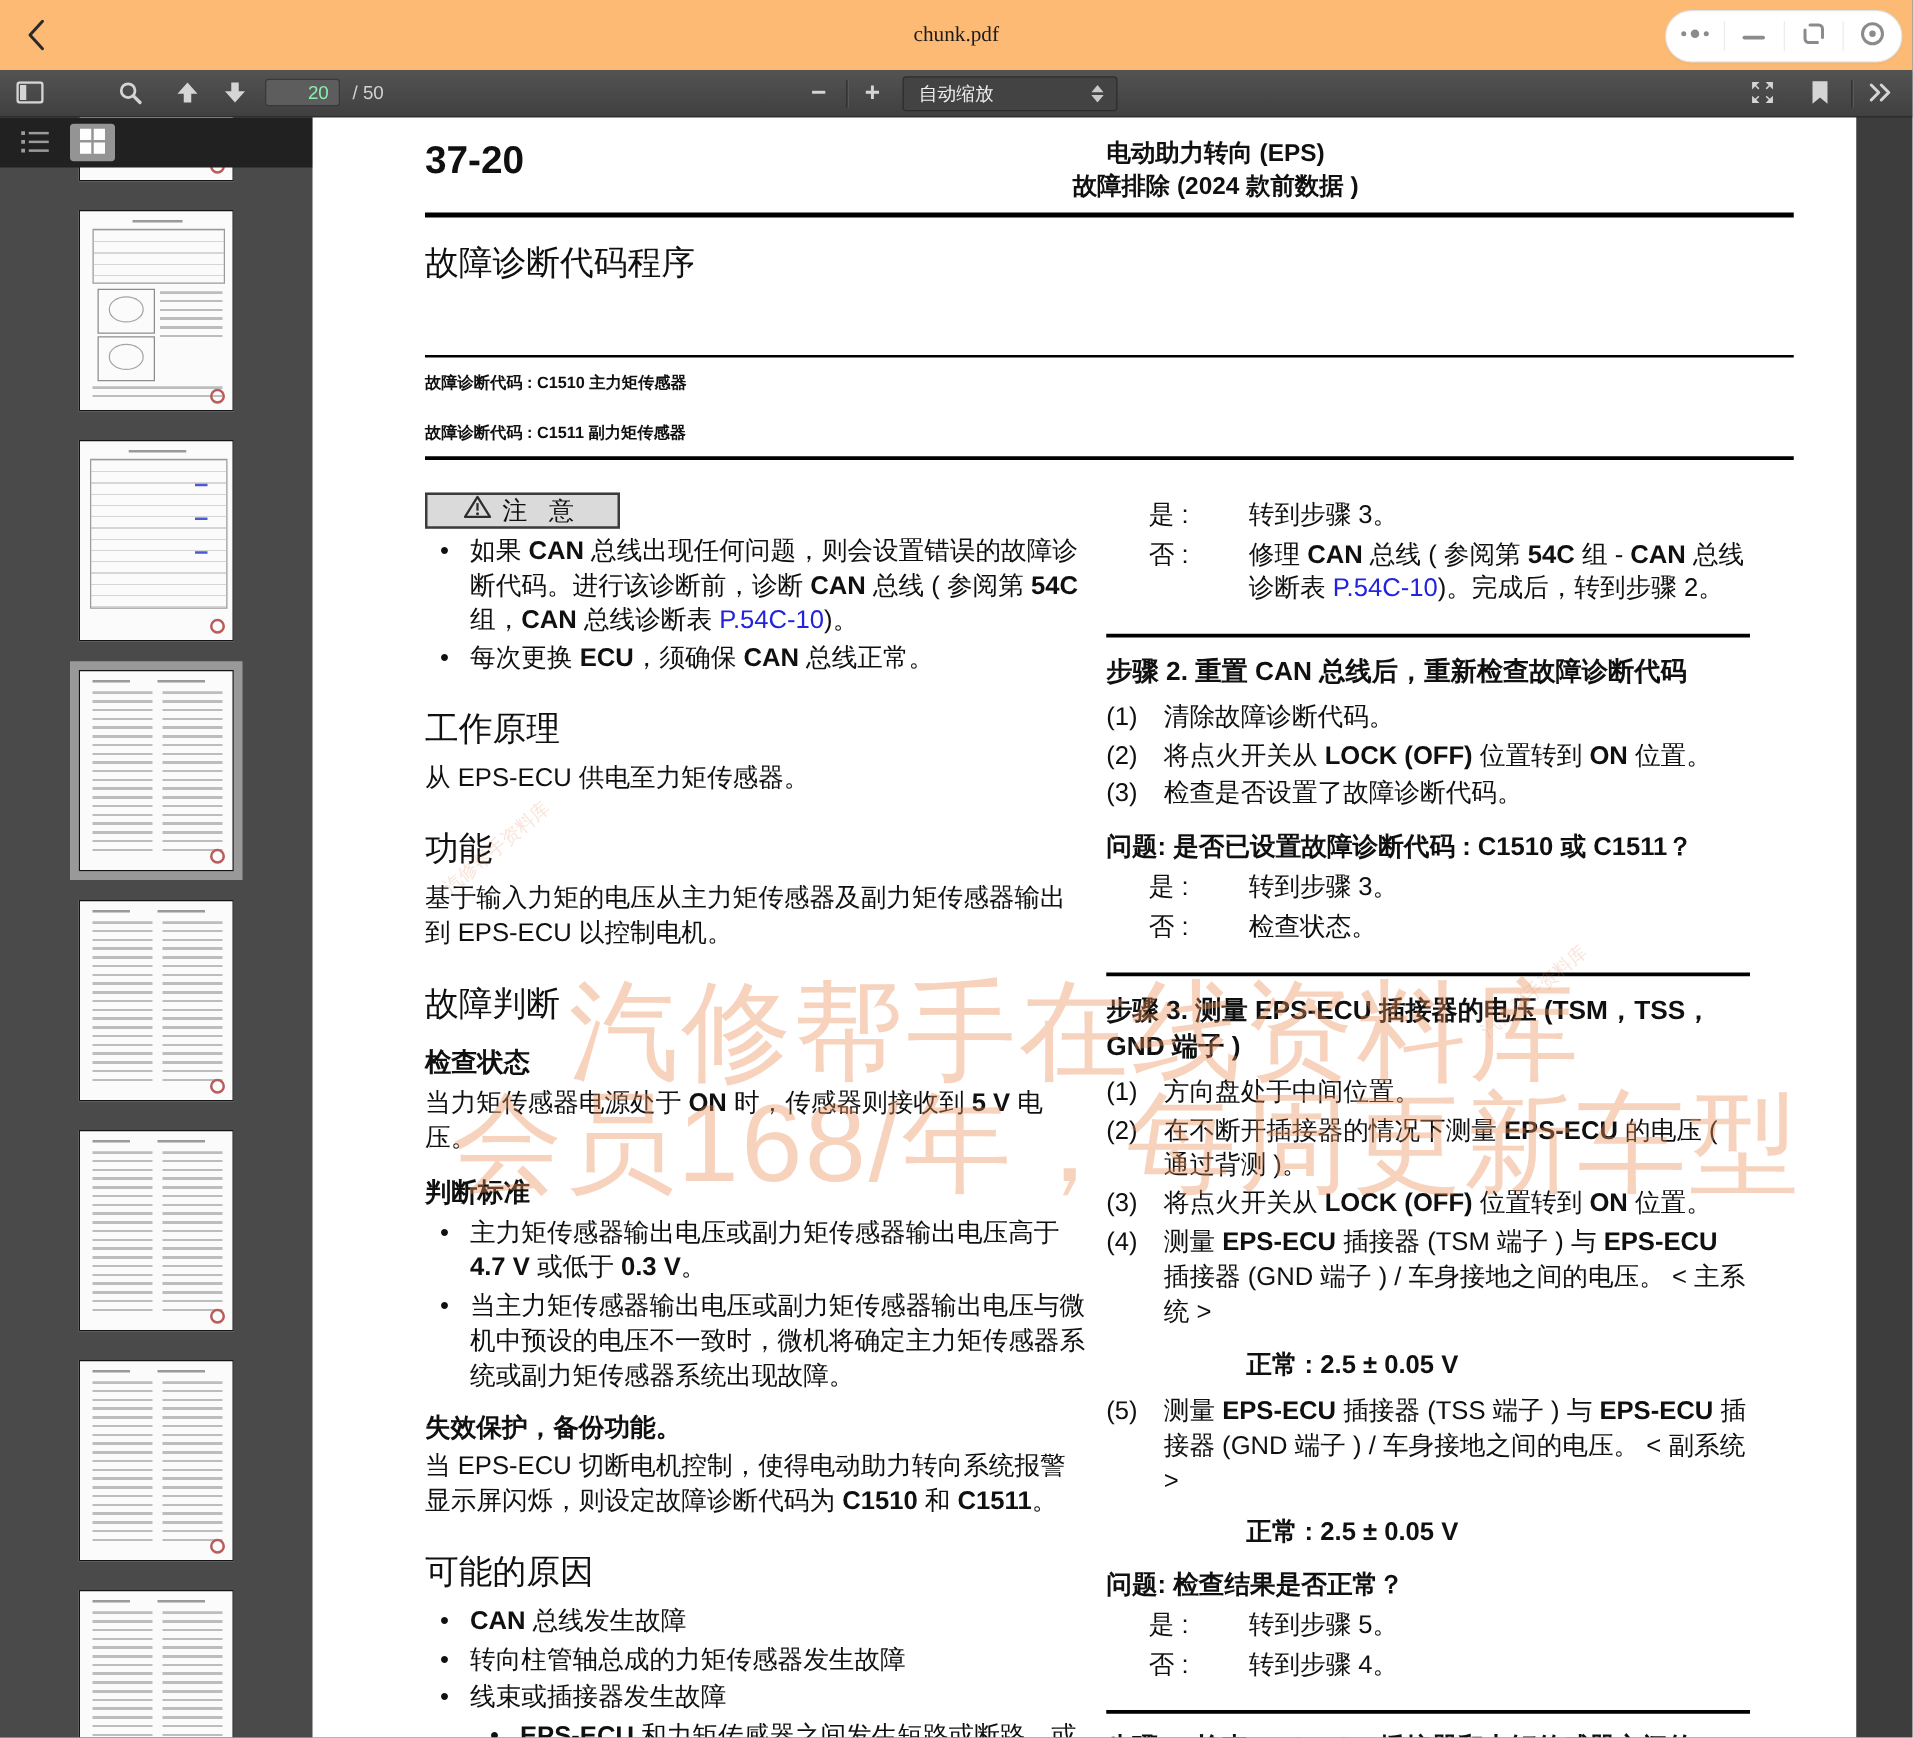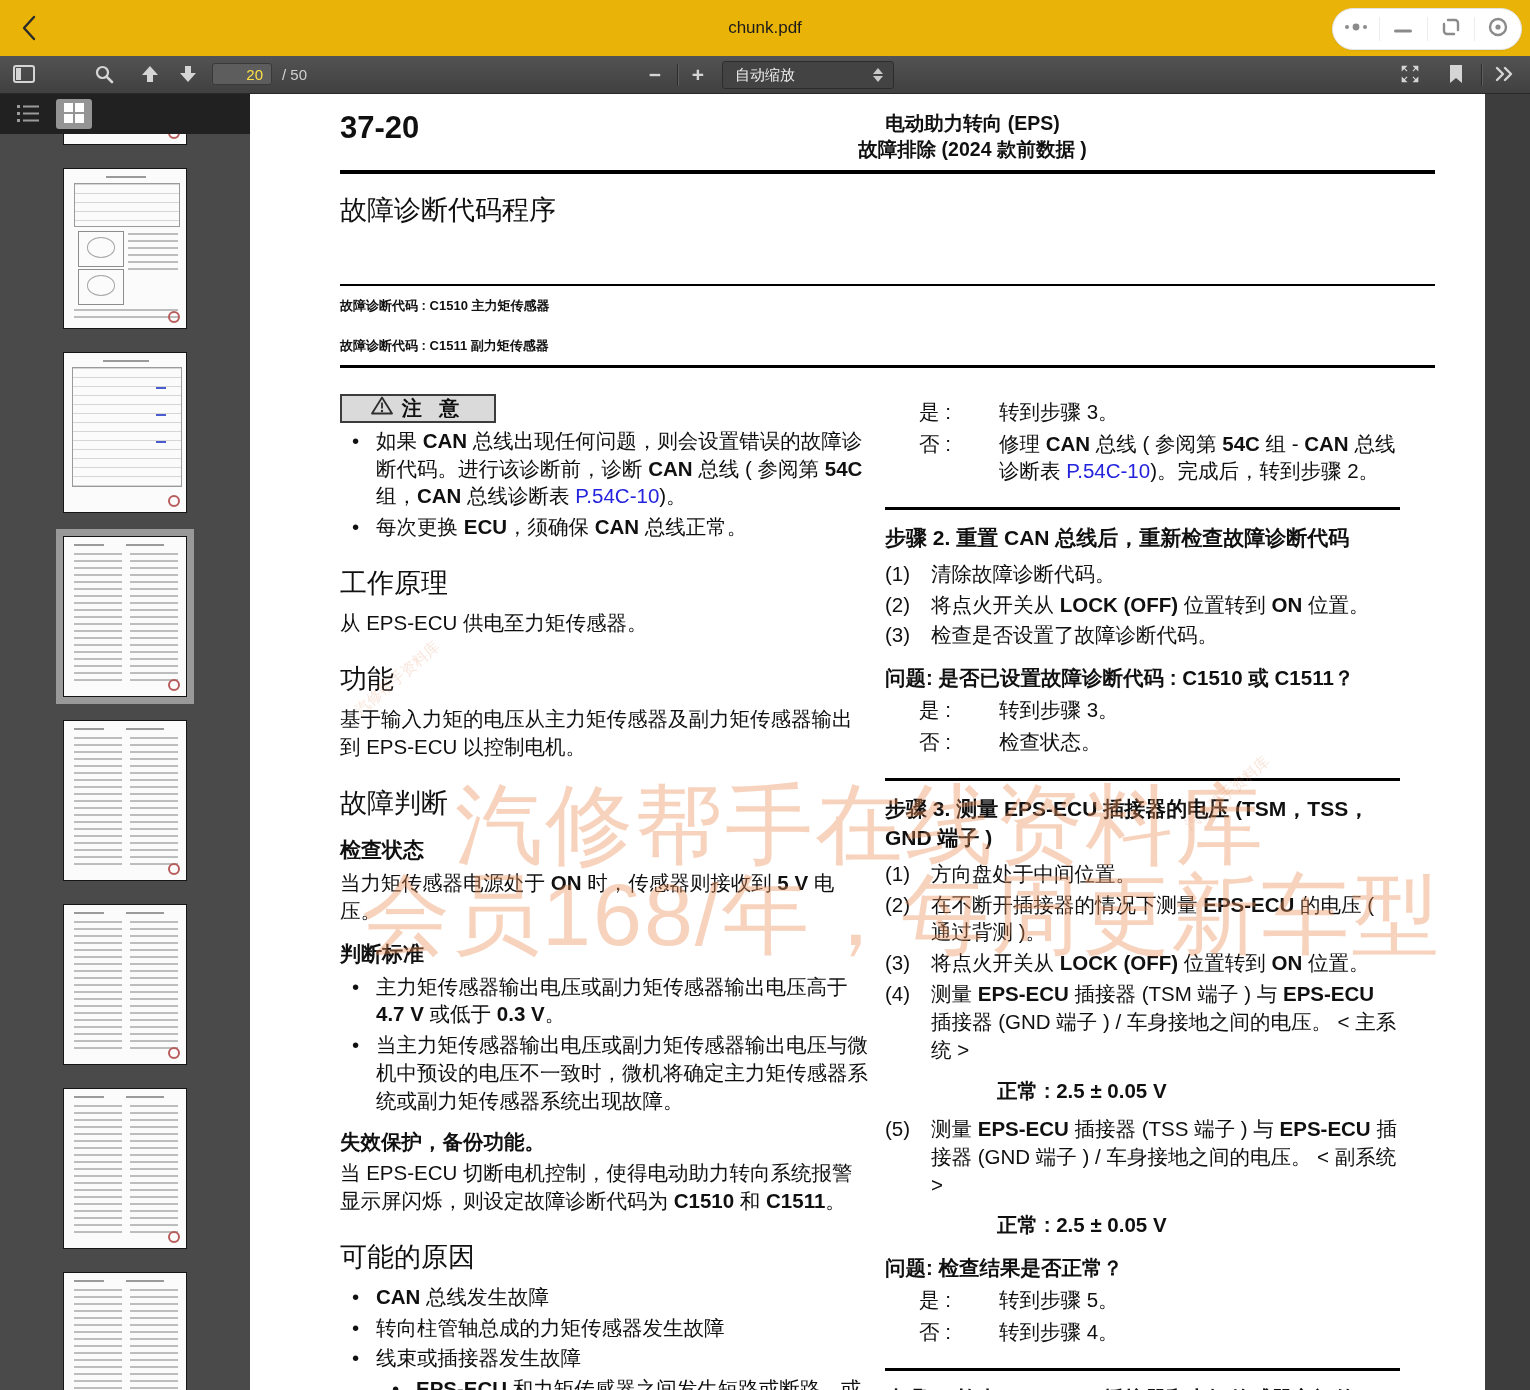--- a/index.html
+++ b/index.html
@@ -1,38 +1,38 @@
 <!DOCTYPE html>
 <html><head>
 <meta charset="utf-8">
 <style>
   html,body{margin:0;padding:0;}
   body{width:1530px;height:1390px;overflow:hidden;background:#3d3d3d;
        font-family:"Liberation Sans","DejaVu Sans",sans-serif;position:relative;}
 
   
-  .appbar{position:absolute;left:0;top:0;width:1530px;height:58px;background:#eab308;}
+  .appbar{position:absolute;left:0;top:0;width:1530px;height:58px;background:#fdba74;font-family:Liberation Serif, serif;}
   .backbtn{position:absolute;left:14px;top:13px;width:32px;height:32px;cursor:pointer;
            display:flex;align-items:center;justify-content:center;background:none;border:none;}
   .apptitle{position:absolute;left:0;right:0;top:0;height:56px;line-height:56px;
             text-align:center;font-size:17px;color:#1b1b1b;}
   .pill{position:absolute;right:8px;top:8px;height:40px;width:188px;background:#fff;
         border:1px solid #e3e3e3;border-radius:21px;display:flex;align-items:center;
         box-shadow:0 1px 2px rgba(0,0,0,.05);}
   .pill .cell{flex:1;height:26px;display:flex;align-items:center;justify-content:center;cursor:pointer;}
   .pill .sep{width:1px;height:24px;background:#ececec;}
 
   
   .toolbar{position:absolute;left:0;top:56px;width:1530px;height:38px;
            background:linear-gradient(#535353,#404040);border-bottom:1px solid #282828;box-sizing:border-box;}
   .tbtn{position:absolute;top:5px;width:28px;height:28px;display:flex;align-items:center;
         justify-content:center;cursor:pointer;background:none;border:none;padding:0;}
   .tsep{position:absolute;top:8px;width:1px;height:22px;background:#2d2d2d;box-shadow:1px 0 0 #5e5e5e;}
   .pageinput{position:absolute;left:212px;top:7px;width:60px;height:22px;background:#5d5d5d;
-             border:1px solid #393939;border-radius:3px;color:#fde047;font-size:15px;text-align:right;
+             border:1px solid #393939;border-radius:3px;color:#86efac;font-size:15px;text-align:right;
              padding:0 8px;box-sizing:border-box;font-family:"Liberation Sans","DejaVu Sans",sans-serif;}
   .pagetotal{position:absolute;left:282px;top:0;height:38px;line-height:38px;color:#d2d2d2;font-size:15px;}
   .glyphbtn{color:#d5d5d5;font-size:21px;font-weight:bold;}
   .zoomsel{position:absolute;left:722px;top:5px;width:172px;height:28px;background:#434343;
            border:1px solid #2c2c2c;border-radius:3px;display:flex;align-items:center;cursor:pointer;box-sizing:border-box;}
   .zoomsel .zl{flex:1;color:#ededed;font-size:15px;padding-left:12px;}
   .zoomsel .zarr{width:22px;display:flex;flex-direction:column;align-items:center;gap:2px;padding-right:4px;}
 
   
   .sidebar{position:absolute;left:0;top:94px;width:250px;height:1296px;background:#4a4a4a;overflow:hidden;}
@@ -82,21 +82,21 @@
   .li .tx,.li2 .tx,.num .tx,.yn .tx{flex:1;}
   .num{display:flex;margin:3px 0;}
   .num .nn{width:46px;flex:none;}
   .yn{display:flex;padding-left:34px;margin:4px 0;}
   .yn .ynl{width:80px;flex:none;}
   .q{font-size:20.5px;font-weight:bold;margin-top:15px;line-height:1.36;}
   .std{font-size:20.5px;font-weight:bold;padding-left:112px;margin:13px 0 10px;}
   .step{font-size:21px;font-weight:bold;line-height:1.4;margin:0 0 7px;}
   .chr{height:3px;background:#000;margin:22px 0 13px;}
   .cau{width:152px;height:25px;border:2px solid #3c3c3c;background:#dadada;display:flex;
-       align-items:center;justify-content:center;gap:9px;font-weight:bold;font-size:20px;
+       align-items:center;justify-content:center;gap:9px;font-weight:normal;font-size:20px;
        letter-spacing:6px;margin-bottom:4px;}
 
   
   .wm{position:absolute;font-size:88px;letter-spacing:2px;color:rgba(236,144,92,.40);
       white-space:nowrap;pointer-events:none;z-index:5;font-family:"Liberation Sans","DejaVu Sans",sans-serif;}
   .wm1{left:205px;top:672px;}
   .wm2{left:112px;top:762px;}
   .wms{position:absolute;color:rgba(225,130,85,.22);font-size:15px;transform:rotate(-40deg);
        pointer-events:none;z-index:4;white-space:nowrap;}
 </style>

